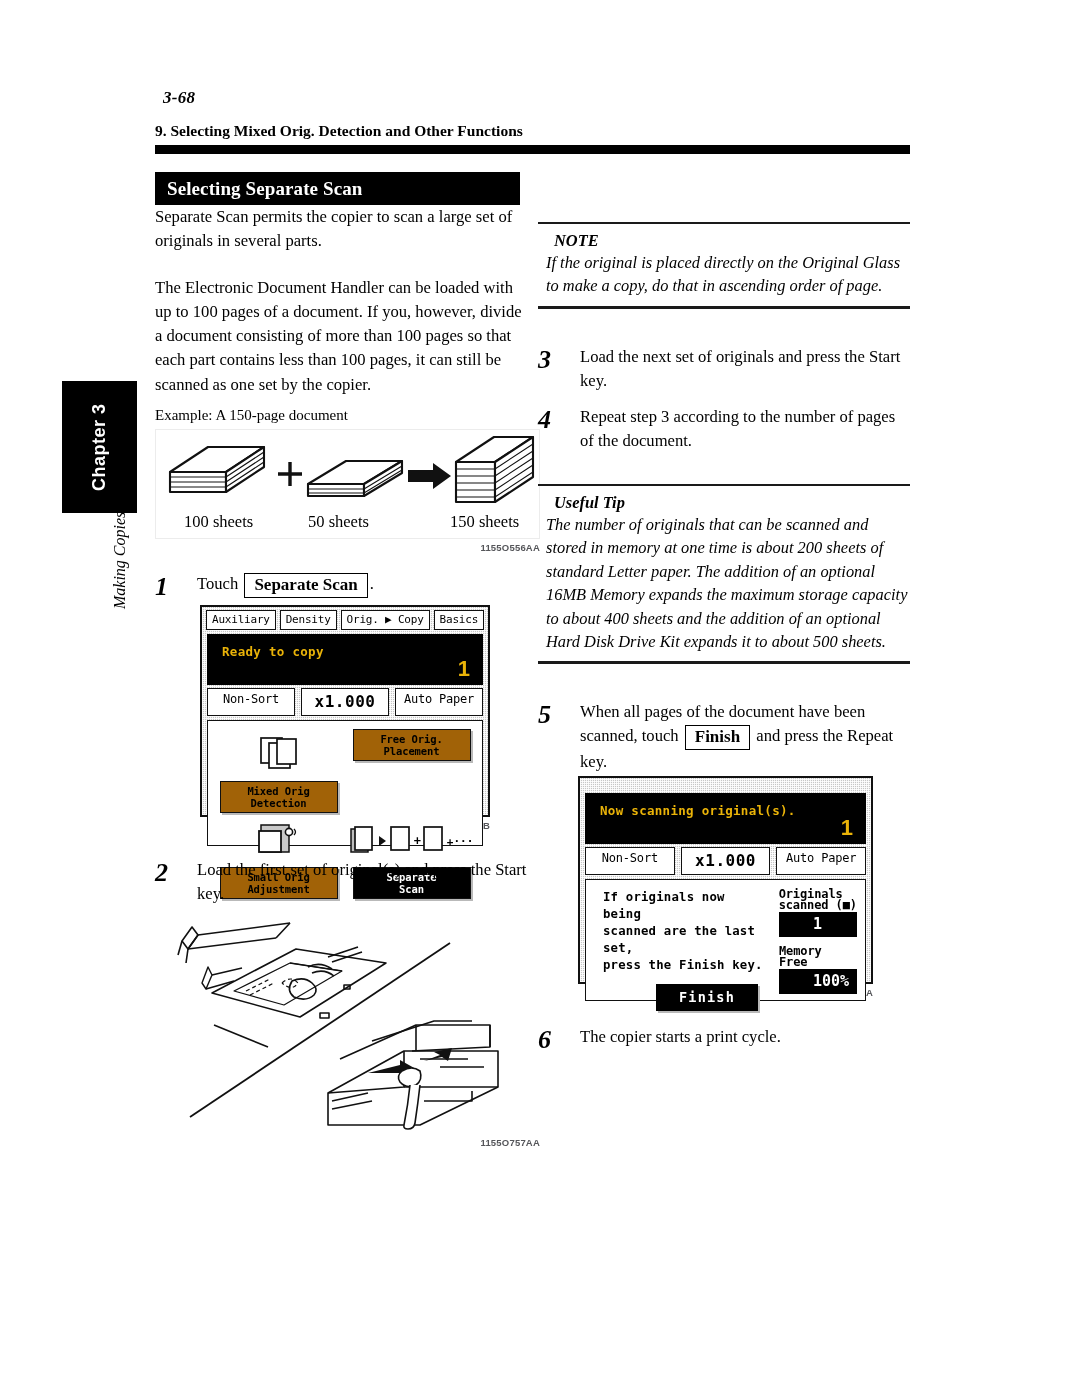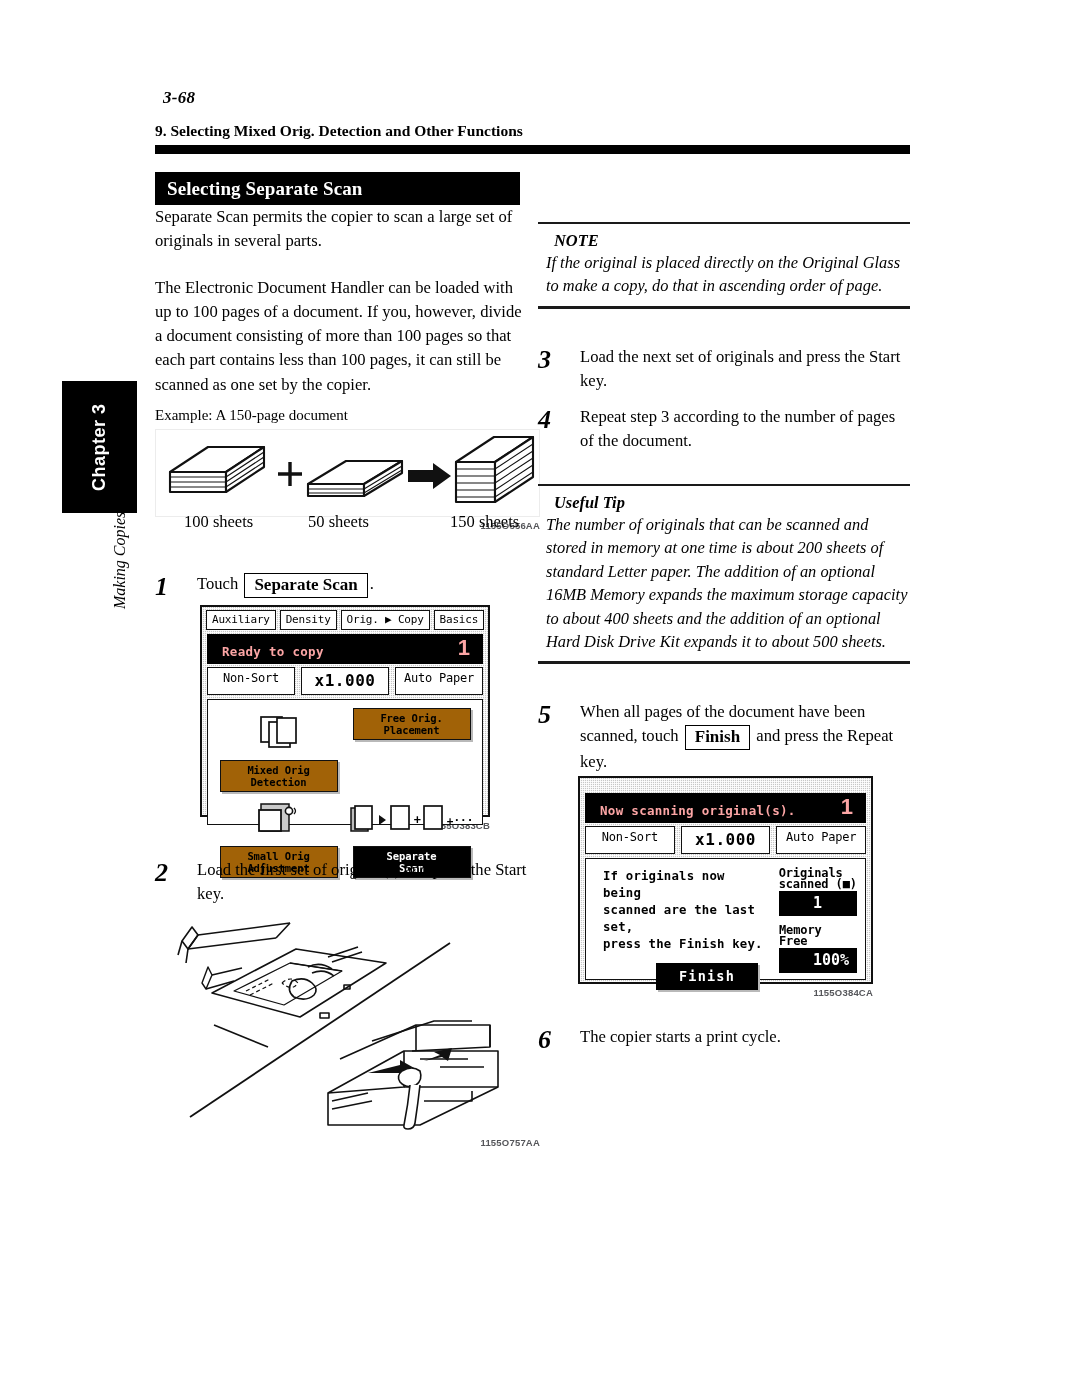--- a/index.html
+++ b/index.html
@@ -142,23 +142,23 @@
   .lcd-tab {
     flex: 1 1 auto;
     border: 1px solid #111; background: #fff;
     font-size: 11px; color: #000;
     text-align: center; padding: 2px 0 3px 0;
     white-space: nowrap;
     letter-spacing: -0.2px;
   }
   .lcd-status {
     margin: 2px 5px 3px 5px;
-    background: #000; color: #fca5a5;
+    background: #000; color: #eab308;
     border: 1px solid #000;
-    height: 30px; position: relative;
+    height: 51px; position: relative;
   }
   .lcd-status .msg {
     position: absolute; left: 14px; top: 9px;
     font-size: 12.5px; font-weight: bold; letter-spacing: 0.3px;
   }
   .lcd-status .cnt {
     position: absolute; right: 12px; bottom: 2px;
     font-size: 22px; font-weight: bold;
     font-family: "Liberation Sans", sans-serif;
   }
@@ -254,21 +254,21 @@
 </div>
 <div id="chapter-subtitle">Making Copies</div>
 
 <div class="col" id="col-left">
   <p class="body-para">Separate Scan permits the copier to scan a large set of originals in several parts.</p>
   <p class="body-para">The Electronic Document Handler can be loaded with up to 100 pages of a document. If you, however, divide a document consisting of more than 100 pages so that each part contains less than 100 pages, it can still be scanned as one set by the copier.</p>
 </div>
 
 <div id="example-figure">
   <div id="example-caption">Example: A 150-page document</div>
-  <div class="fig-box" style="height:88px;">
+  <div class="fig-box" style="height:110px;">
     <svg width="383" height="116" viewBox="0 0 383 116">
 
       <g fill="#fff" stroke="#111" stroke-width="2.1" stroke-linejoin="round">
         <path d="M14 42 L52 17 L108 17 L70 42 Z"></path>
         <path d="M14 42 L70 42 L70 62 L14 62 Z"></path>
         <path d="M70 42 L108 17 L108 37 L70 62 Z"></path>
       </g>
       <g stroke="#111" stroke-width="1.1" fill="none">
         <path d="M14 47 L70 47 M14 52 L70 52 M14 57 L70 57"></path>
         <path d="M70 47 L108 22 M70 52 L108 27 M70 57 L108 32"></path>

